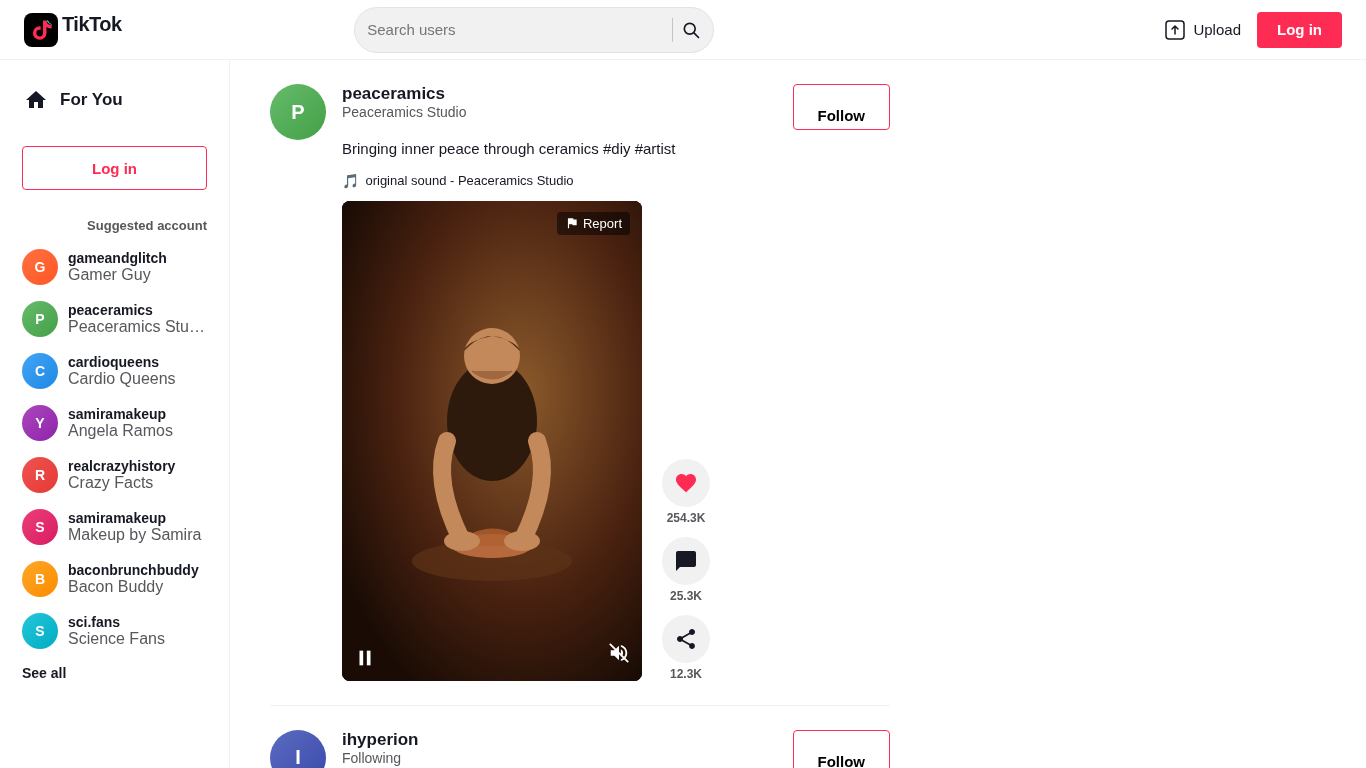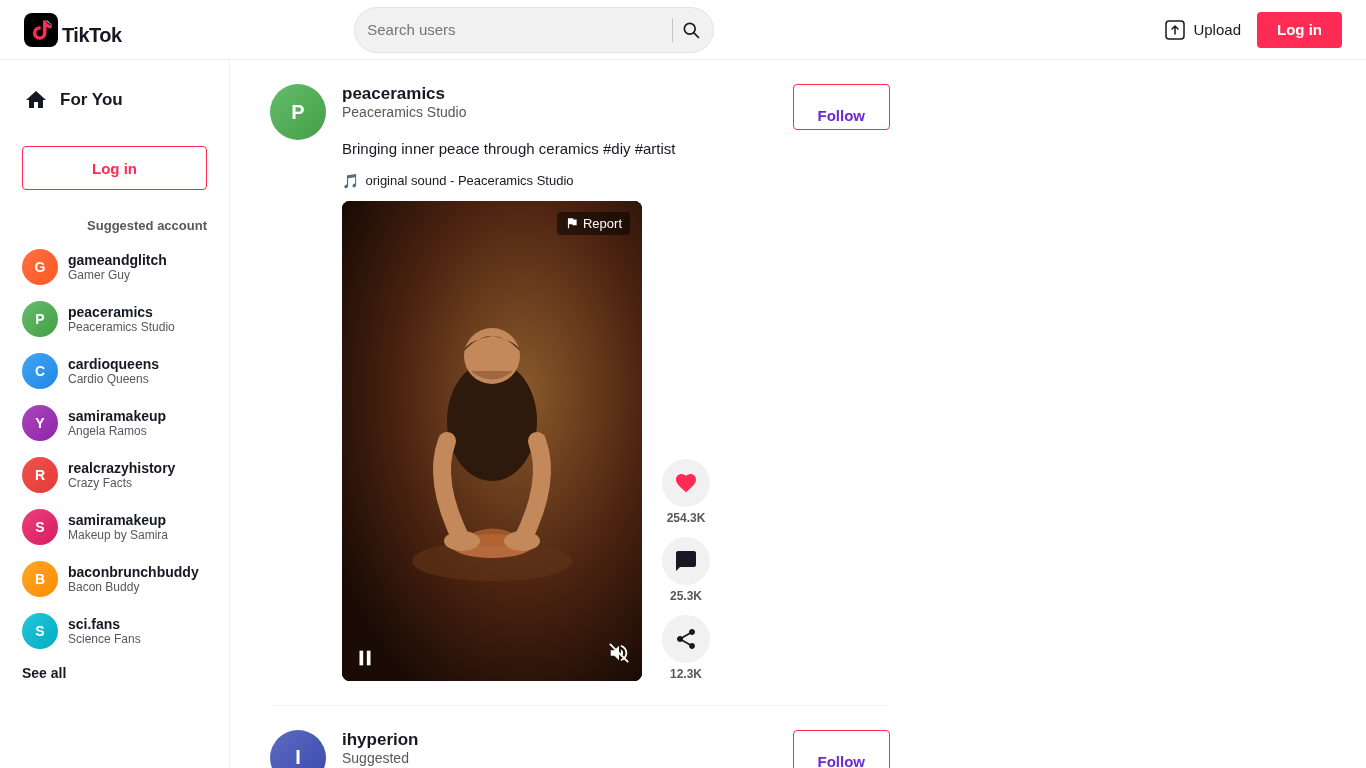--- a/index.html
+++ b/index.html
@@ -20,21 +20,21 @@
       align-items: center;
       padding: 0 24px;
       height: 60px;
       border-bottom: 1px solid #f1f1f2;
       gap: 16px;
       flex-shrink: 0;
     }
 
     .logo {
       display: flex;
-      align-items: flex-end;
+      align-items: flex-start;
       gap: 4px;
       font-size: 22px;
       font-weight: 900;
       color: #161823;
       text-decoration: none;
       flex-shrink: 0;
     }
 
     .search-bar {
       flex: 1;
@@ -200,21 +200,21 @@
     }
     .suggested-name {
       font-size: 14px;
       font-weight: 600;
       color: #161823;
       white-space: nowrap;
       overflow: hidden;
       text-overflow: ellipsis;
     }
     .suggested-subtitle {
-      font-size: 12px;
+      font-size: 16px;
       color: #57575c;
       white-space: nowrap;
       overflow: hidden;
       text-overflow: ellipsis;
     }
 
     .see-all {
       font-size: 14px;
       color: #161823;
       font-weight: 600;
@@ -274,21 +274,21 @@
     }
 
     .post-display-name {
       font-size: 14px;
       color: #57575c;
     }
 
     .follow-btn {
       border: 1.5px solid #fe2c55;
       background: #fff;
-      color: #6d28d9;
+      color: #000000;
       border-radius: 4px;
       padding: 22px 24px;
       font-size: 15px;
       font-weight: 600;
       cursor: pointer;
       white-space: nowrap;
       height: 36px;
     }
 
     .post-description {
@@ -650,21 +650,21 @@
         </div>
       </div>
     </div>
 
     <div class="video-post" style="padding-bottom: 8px;">
       <div class="post-avatar av-indigo">I</div>
       <div class="post-content">
         <div class="post-header">
           <div class="post-user-info">
             <span class="post-username">ihyperion</span>
-            <span class="post-display-name">Suggested</span>
+            <span class="post-display-name">Following</span>
           </div>
           <button class="follow-btn">Follow</button>
         </div>
         <div class="post-description">#pov #dronevideo #desert</div>
 
       </div>
     </div>
   </div>
 </div>
 

